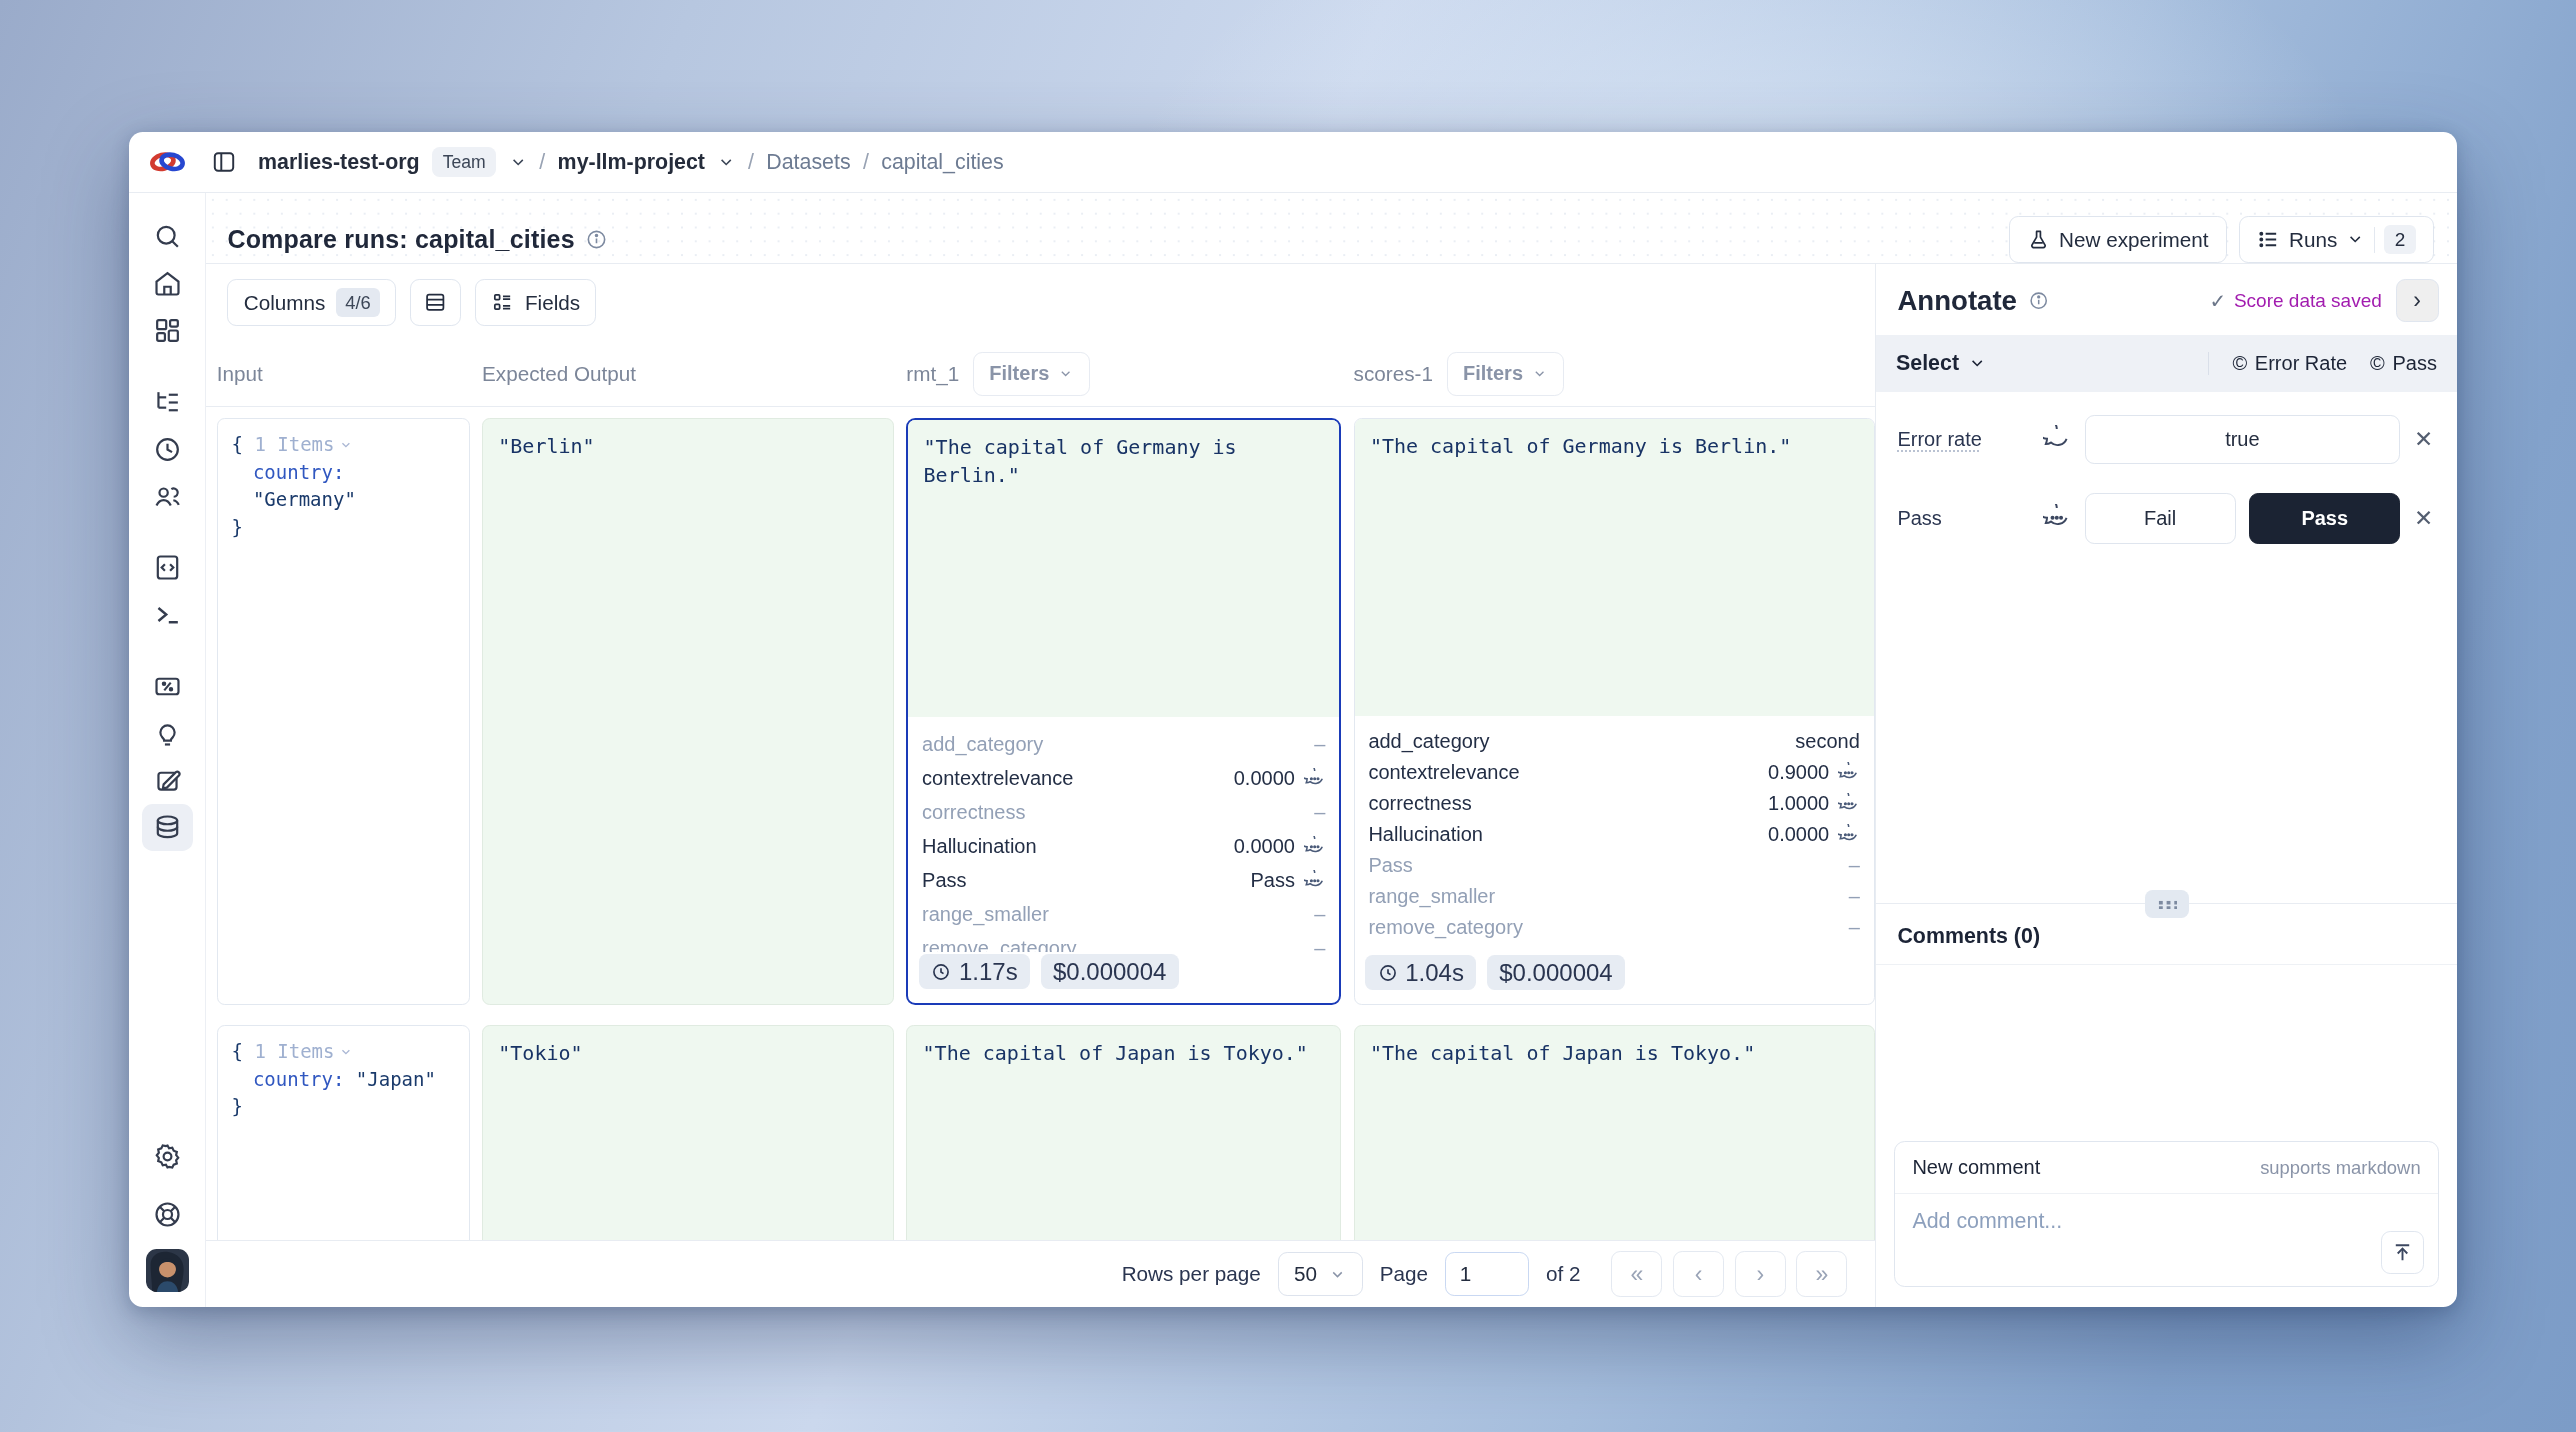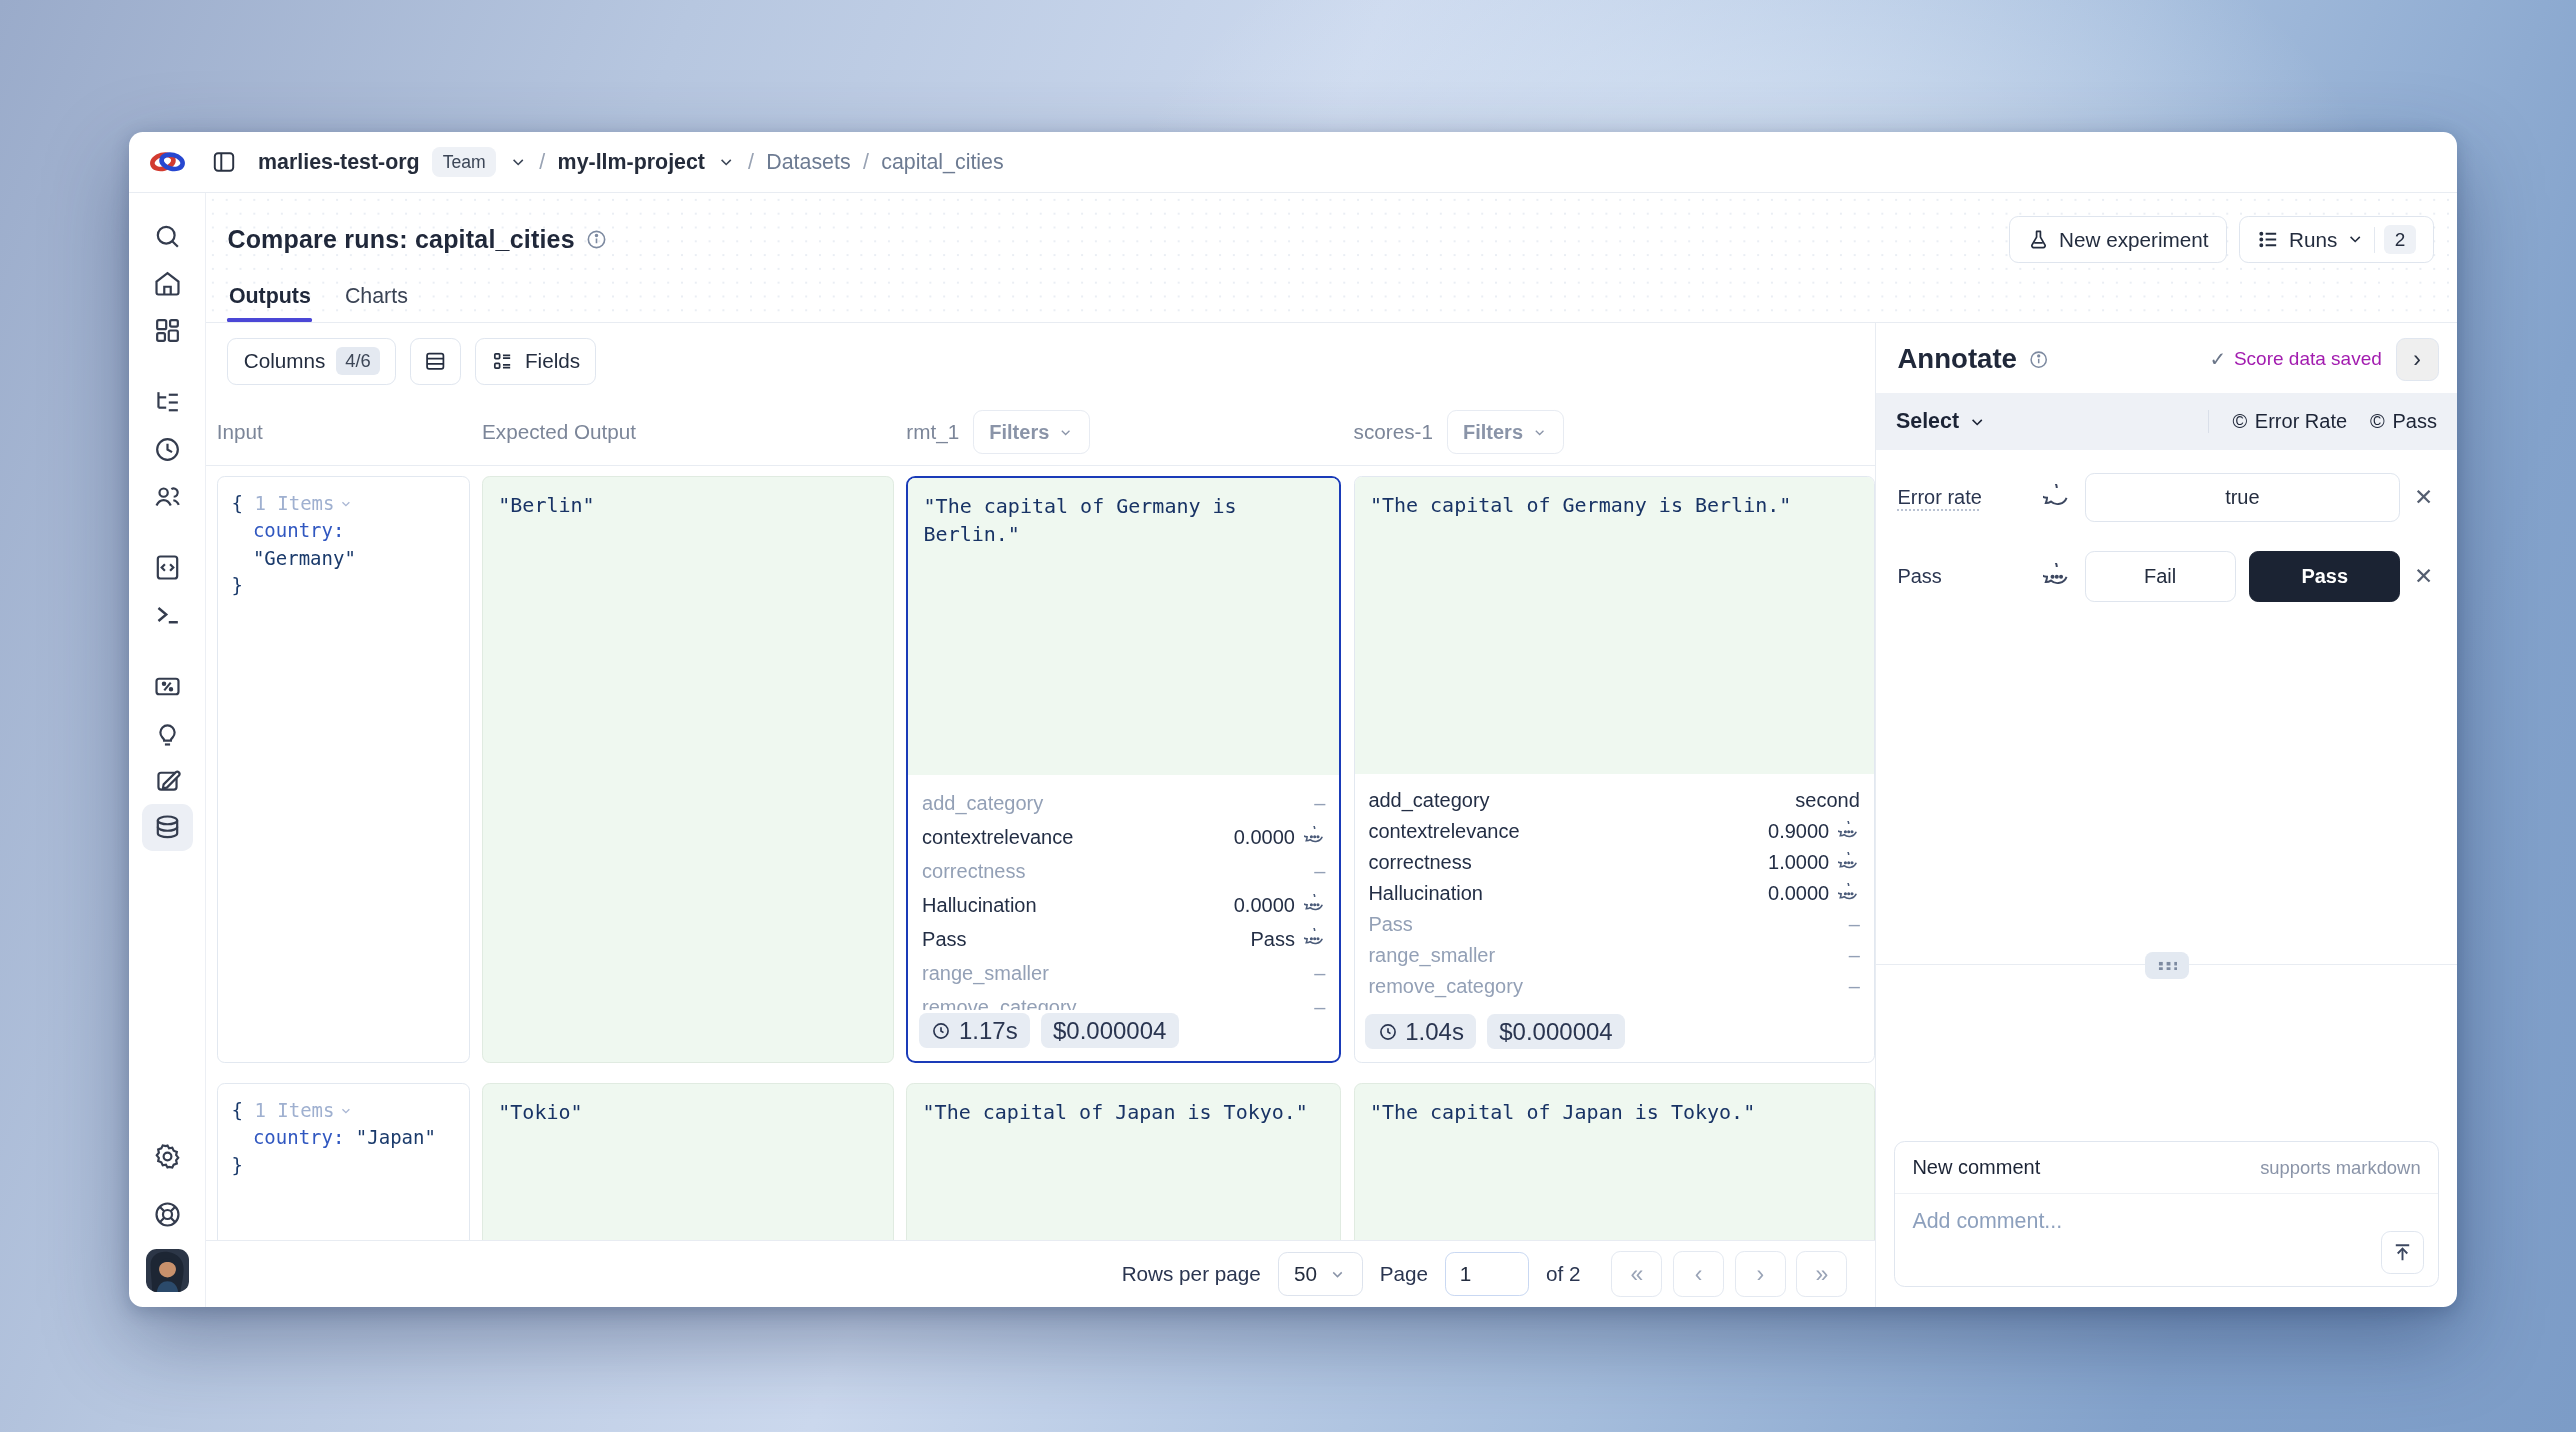--- a/index.html
+++ b/index.html
@@ -345,24 +345,20 @@
               <span>Runs</span>
               <span>
                 <svg width="18.4" height="18.4" viewBox="0 0 24 24" fill="none" stroke="currentColor" stroke-width="2">
                     <polyline points="6,9 12,15 18,9"></polyline>
                   </svg>
               </span>
               <span class="btn-divider"></span>
               <span class="runs-count">2</span>
             </button>
           </div>
-        </div>
-        <div class="tabs">
-          <span class="tab active">Outputs</span>
-          <span class="tab">Charts</span>
         </div>
       </div>
 
       <div class="workspace">
 
         <div class="main">
           <div class="toolbar">
             <button class="tbtn">
               <span>Columns</span>
               <span class="tbadge">4/6</span>
@@ -690,20 +686,21 @@
               <button class="opt-btn dark">Pass</button>
               <span class="x-ico"></span>
             </div>
           </div>
 
           <div class="an-split">
             <span class="drag-handle">
                 <span class="dots"></span>
               </span>
           </div>
+          <div class="comments-head">Comments (0)</div>
           <div class="comments-body"></div>
 
           <div class="new-comment">
             <div class="nc-head">
               <span class="nc-title">New comment</span>
               <span class="nc-hint">supports markdown</span>
             </div>
             <div class="nc-body">
               <span class="nc-placeholder">Add comment...</span>
               <span class="nc-send">

